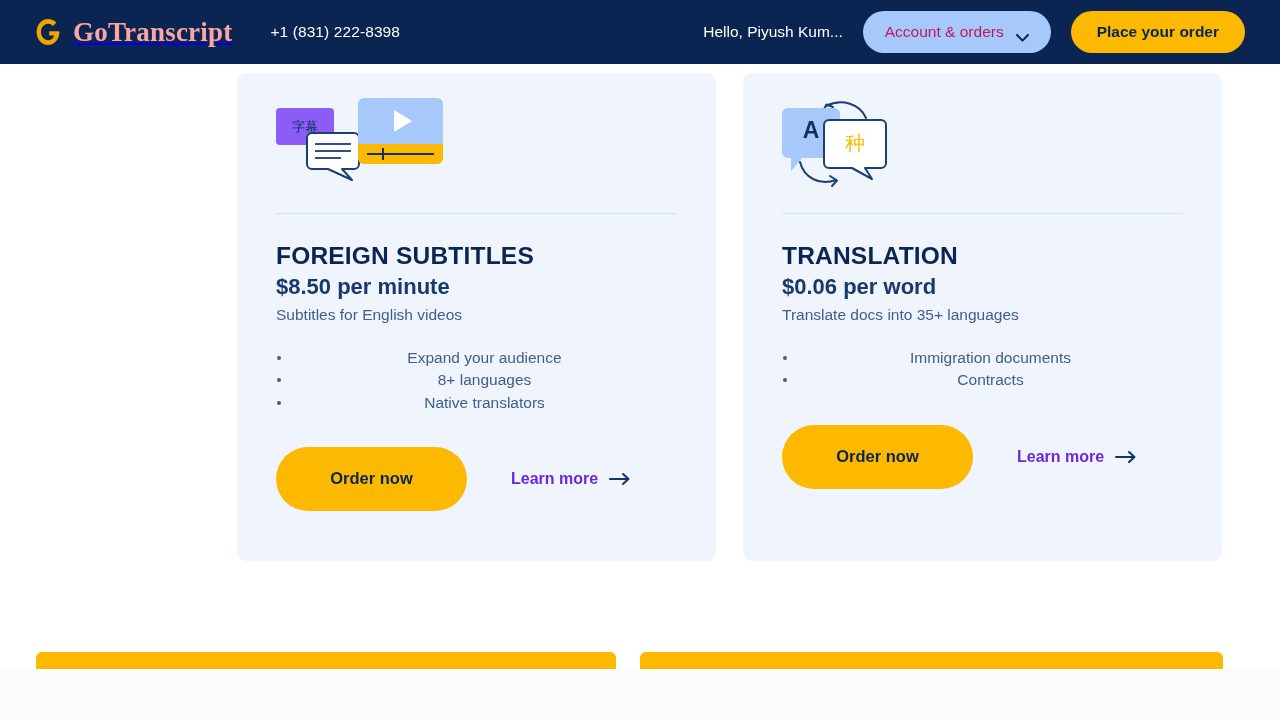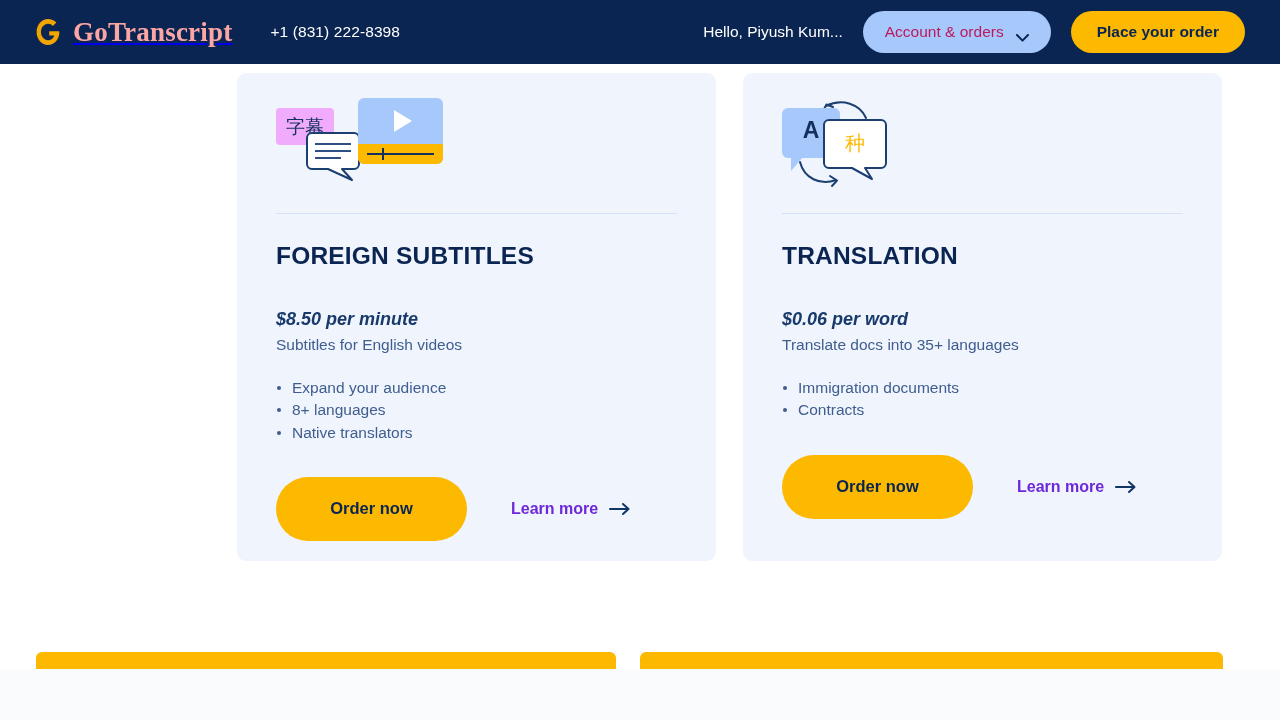--- a/index.html
+++ b/index.html
@@ -113,34 +113,34 @@
     width: 100%;
   }
   .card-title {
     margin-top: 28px;
     font-size: 24.5px;
     font-weight: 700;
     color: #0a2551;
     letter-spacing: .2px;
   }
   .card-price {
-    margin-top: 39px;
-    font-size: 18px;
+    margin-top: 4px;
+    font-size: 22px;
     font-weight: 700;
     color: #183a6b;
-    font-style: italic;
   }
   .card-sub {
     margin-top: 6px;
     font-size: 15.5px;
     color: #3f5d8e;
   }
   .feature-list {
     margin-top: 23px;
     list-style: none;
+    text-align: center;
   }
   .feature-list li {
     position: relative;
     padding-left: 16px;
     font-size: 15.5px;
     color: #3f5d8e;
     line-height: 22.3px;
   }
   .feature-list li::before {
     content: "";
@@ -178,25 +178,25 @@
     cursor: pointer;
     white-space: nowrap;
   }
   .arrow-ico { display:inline-block; width:22px; height:14px; }
 
   
   .ico-subtitles { position: relative; width: 180px; height: 90px; margin-left: 0px; }
   .cjk-chip {
     position: absolute; left: 0px; top: 10px;
     width: 58px; height: 37px;
-    background: #f0abfc;
+    background: #8b5cf6;
     border-radius: 4px;
     display: flex; align-items: center; justify-content: center;
     color: #14305c;
-    font-size: 19px;
+    font-size: 13px;
     font-family: Liberation Sans, sans-serif;
     letter-spacing: 0px;
   }
   .bubble-lines {
     position: absolute; left: 28px; top: 34px;
     width: 58px; height: 50px;
   }
   .video-box {
     position: absolute; left: 82px; top: 0px;
     width: 85px; height: 66px;

